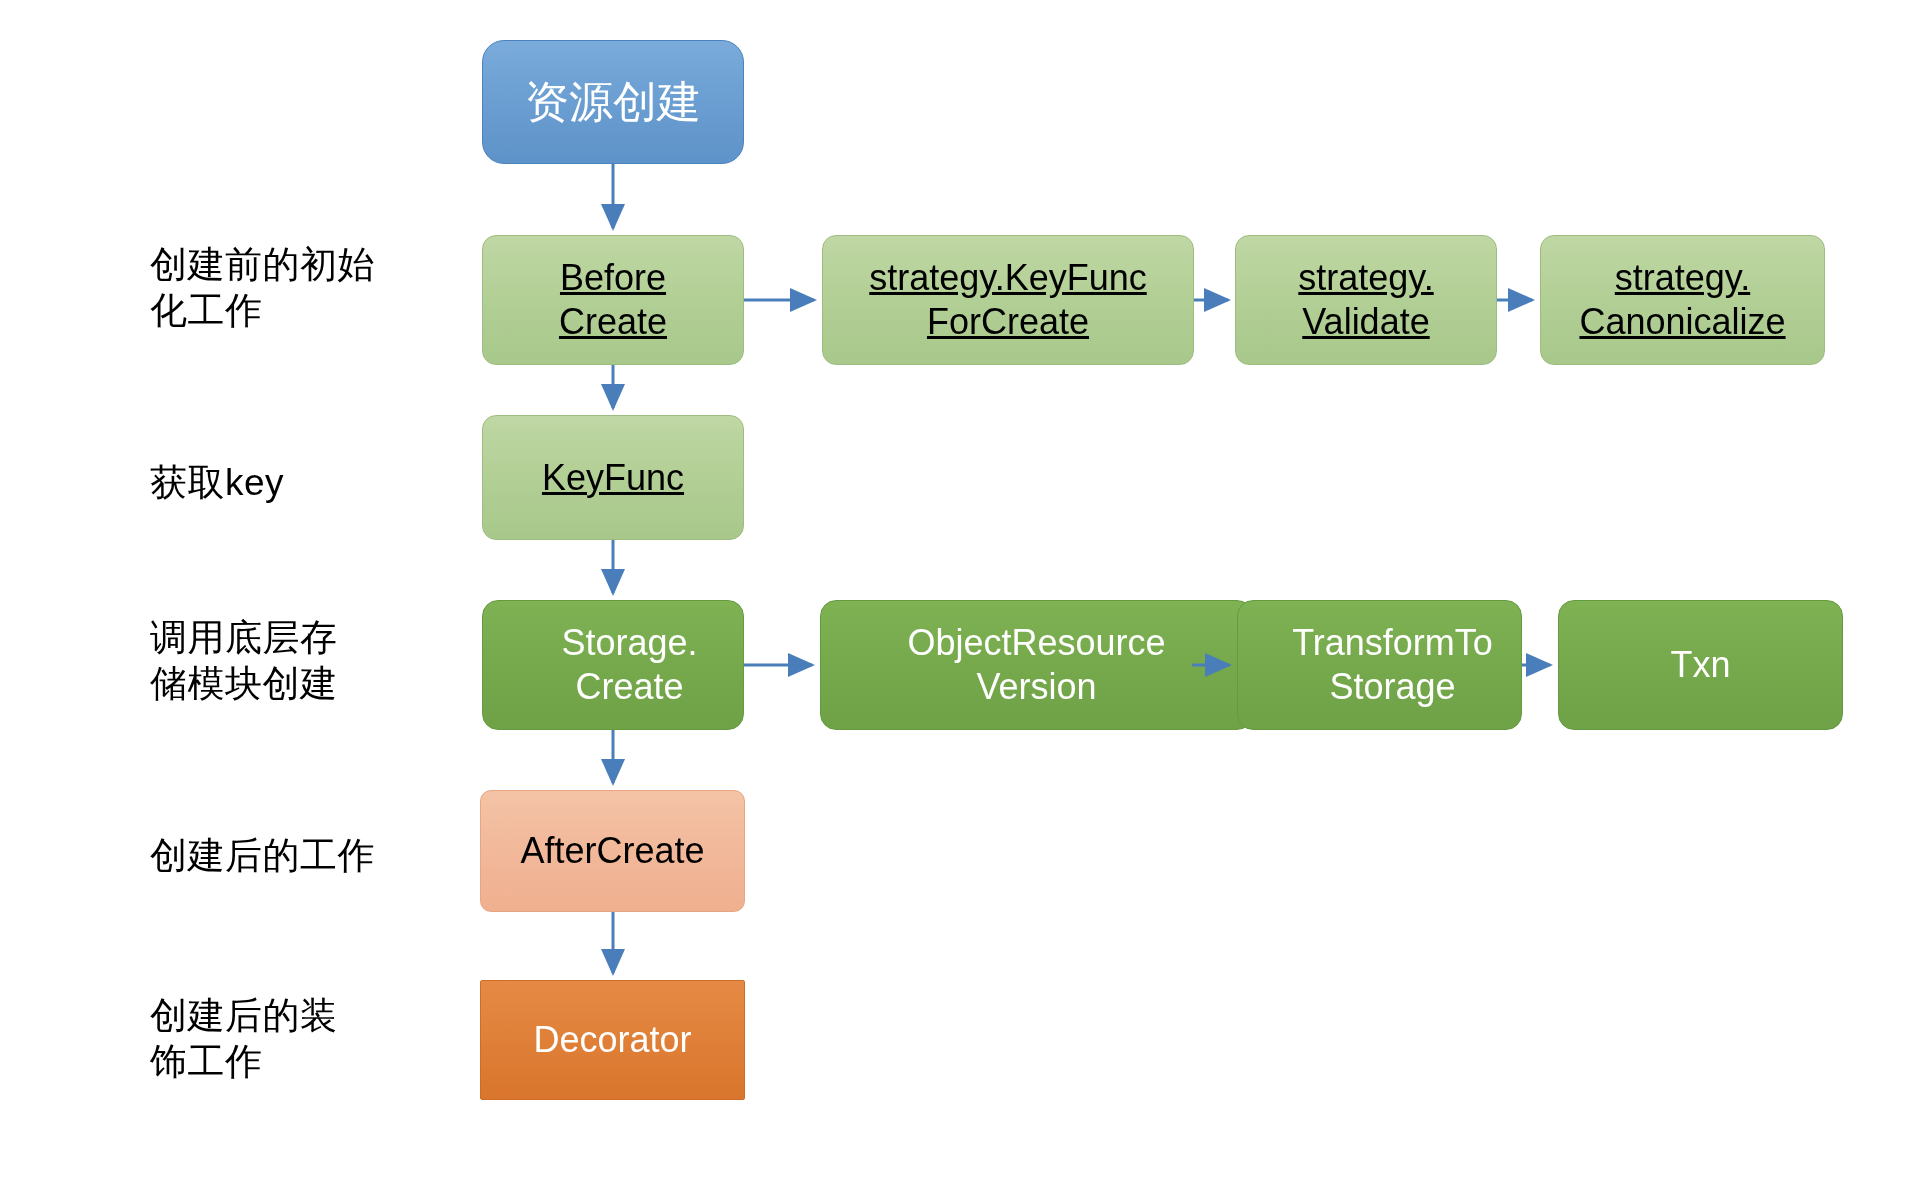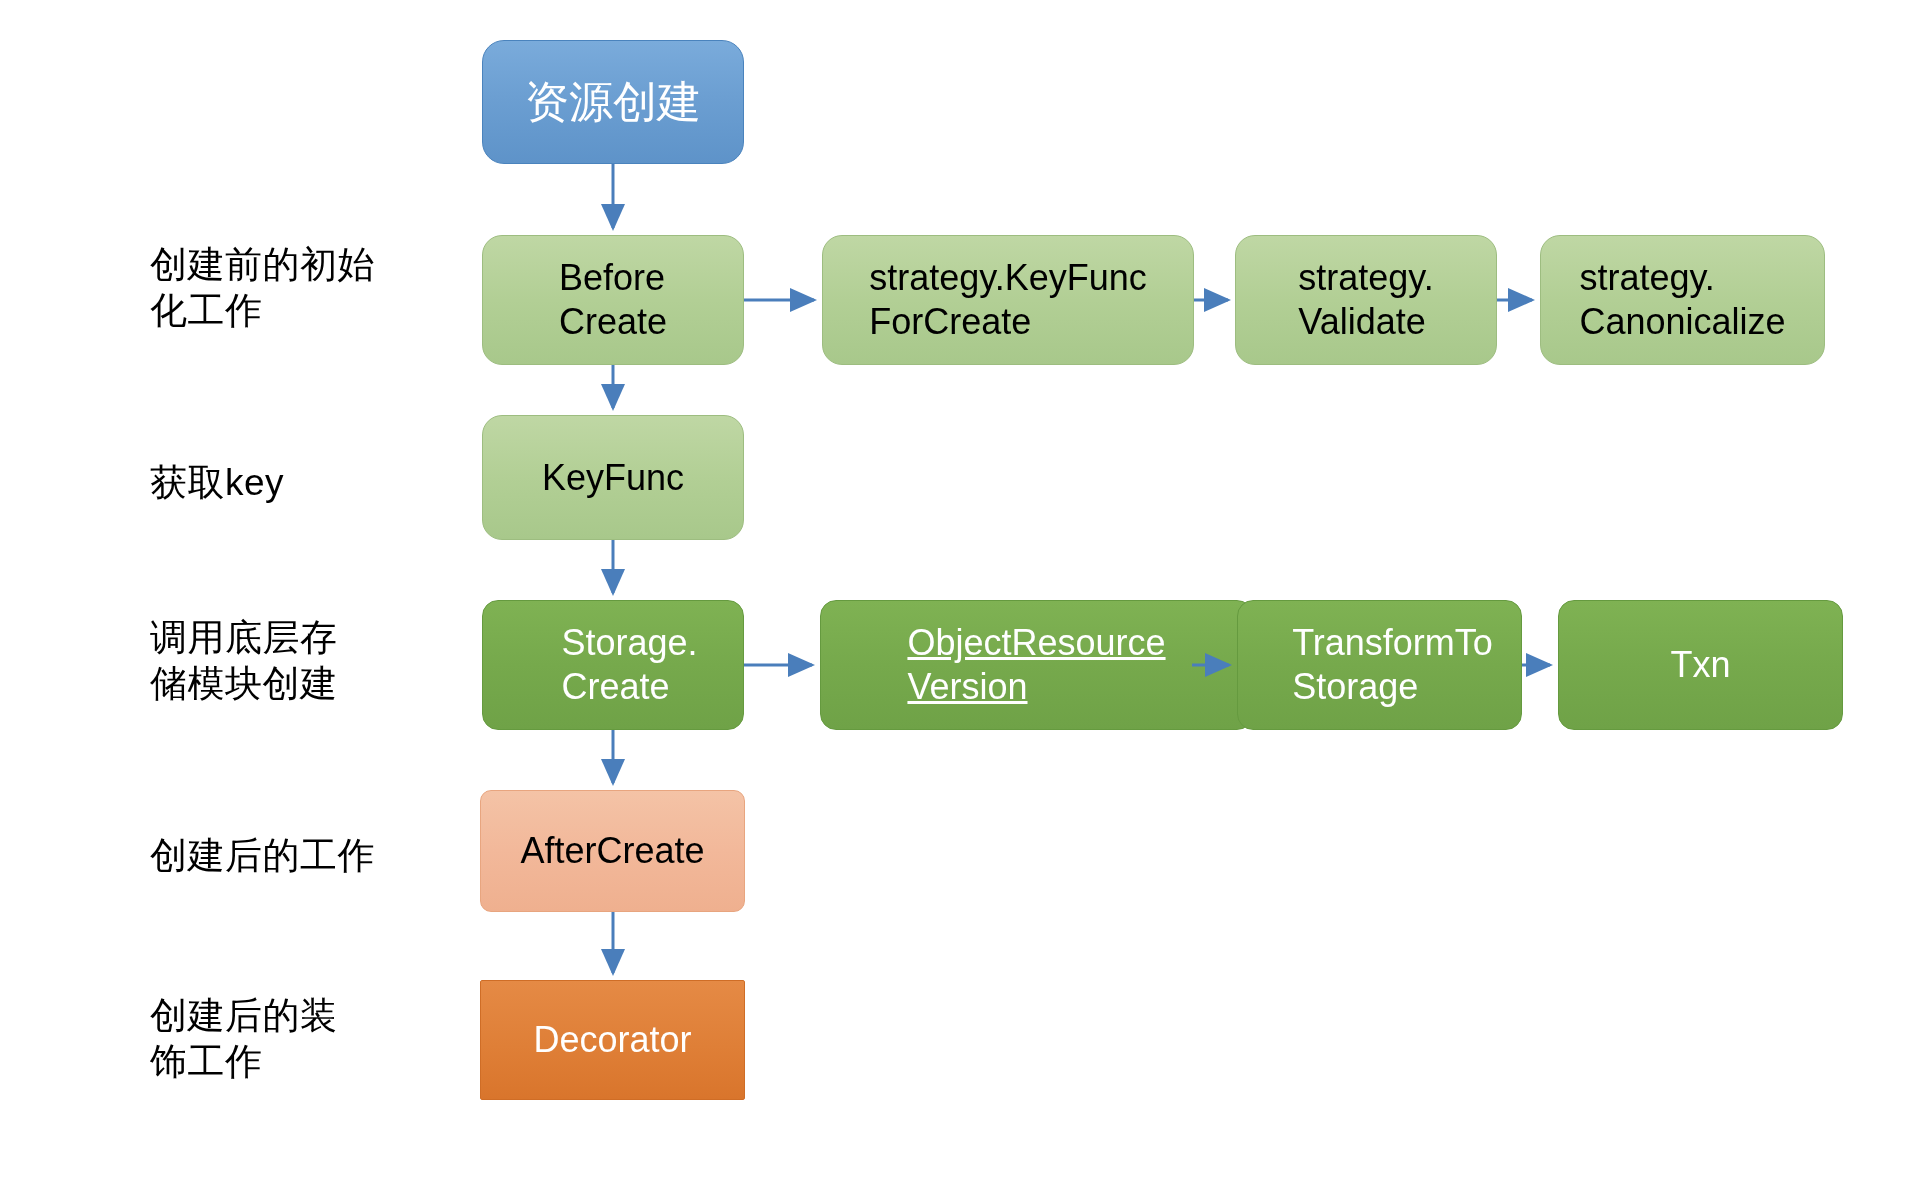--- a/index.html
+++ b/index.html
@@ -25,38 +25,40 @@
     font-weight: 400;
     letter-spacing: 0.5px;
     white-space: pre-line;
   }
   .node {
     position: absolute;
     border-radius: 16px;
     display: flex;
     align-items: center;
     justify-content: center;
+    text-align: center;
     font-size: 36px;
     line-height: 1.22;
     white-space: pre-line;
     box-sizing: border-box;
     padding: 4px 10px;
   }
   .node.blue {
     background: linear-gradient(180deg, #7aabdb 0%, #6c9fd2 45%, #5e93c9 100%);
     border: 1px solid #4a83bd;
     color: #ffffff;
     font-size: 44px;
     border-radius: 22px;
   }
   .node.lightgreen {
     background: linear-gradient(180deg, #bfd7a4 0%, #b2cf95 50%, #a8c88b 100%);
     border: 1px solid #9dbd80;
     color: #000000;
-    border-radius: 20px;
+    border-radius: 14px;
+    text-decoration: underline;
   }
   .node.darkgreen {
     background: linear-gradient(180deg, #7fb253 0%, #76a94c 50%, #6fa247 100%);
     border: 1px solid #659a3f;
     color: #ffffff;
     border-radius: 16px;
   }
   .node.peach {
     background: linear-gradient(180deg, #f4c3a6 0%, #f2b89a 50%, #efb08f 100%);
     border: 1px solid #e8a57f;
@@ -105,21 +107,21 @@
 Validate</div>
 
   <div class="node lightgreen" style="left:1540px; top:235px; width:285px; height:130px;">strategy.
 Canonicalize</div>
 
   <div class="node lightgreen" style="left:482px; top:415px; width:262px; height:125px;">KeyFunc</div>
 
   <div class="node darkgreen" style="left:482px; top:600px; width:262px; height:130px;padding-left:43px;">Storage.
 Create</div>
 
-  <div class="node darkgreen" style="left:820px; top:600px; width:433px; height:130px;text-decoration:underline;">ObjectResource
+  <div class="node darkgreen" style="left:820px; top:600px; width:433px; height:130px;">ObjectResource
 Version</div>
 
   <div class="node darkgreen" style="left:1237px; top:600px; width:285px; height:130px;padding-left:36px;">TransformTo
 Storage</div>
 
   <div class="node darkgreen" style="left:1558px; top:600px; width:285px; height:130px;">Txn</div>
 
   <div class="node peach" style="left:480px; top:790px; width:265px; height:122px;">AfterCreate</div>
 
   <div class="node orange" style="left:480px; top:980px; width:265px; height:120px;">Decorator</div>

